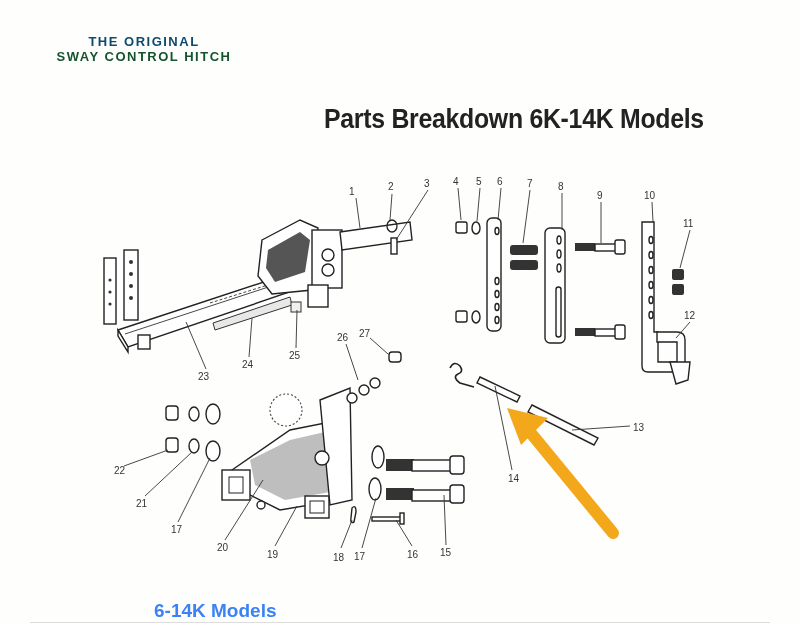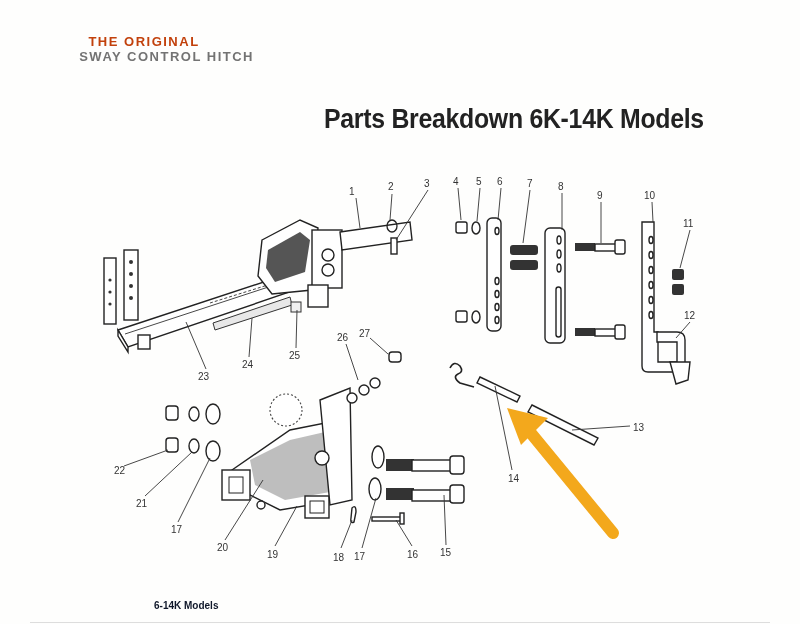--- a/index.html
+++ b/index.html
@@ -1,23 +1,23 @@
 <!DOCTYPE html>
 <html><head>
 <meta charset="utf-8">
 <style>
   html, body { margin:0; padding:0; }
   body { width:800px; height:624px; background:#fefefd; position:relative; overflow:hidden; font-family:"Liberation Sans", sans-serif; }
   .logo { position:absolute; left:34px; top:34px; width:220px; text-align:center; }
-  .logo-top { font-size:13px; letter-spacing:1.5px; color:#c2410c; font-weight:bold; }
+  .logo-top { font-size:13px; letter-spacing:1.5px; color:#0c4a6e; font-weight:bold; }
   .logo-brand { font-family:"DejaVu Serif", serif; font-size:38px; font-weight:bold; font-style:italic; color:#e23a22; line-height:46px; letter-spacing:-1px; text-shadow:1px 1px 0 #7a1a10; }
   .logo-reg { font-size:9px; color:#555; vertical-align:bottom; }
-  .logo-bottom { font-size:13px; letter-spacing:1.5px; color:#737373; font-weight:bold;text-align:right; }
+  .logo-bottom { font-size:13px; letter-spacing:1.5px; color:#14532d; font-weight:bold; }
   .title { position:absolute; left:324px; top:104px; font-size:27px; font-weight:bold; color:#222; letter-spacing:-0.3px; transform:scaleX(0.92); transform-origin:left; }
-  .footer { position:absolute; left:154px; top:600px; font-size:10px; font-weight:bold; color:#0f172a; }
+  .footer { position:absolute; left:154px; top:600px; font-size:19px; font-weight:bold; color:#3b82f6; }
   .rule { position:absolute; left:30px; top:622px; width:740px; height:1px; background:#ddd; }
   svg.diagram { position:absolute; left:0; top:0; }
   .lbl { font-family:"Liberation Sans", sans-serif; font-size:10px; fill:#333; }
   .part { fill:#fff; stroke:#222; stroke-width:1.4; }
   .leader { stroke:#333; stroke-width:0.9; fill:none; }
   .thread { fill:#333; }
 </style>
 </head>
 <body>
 

